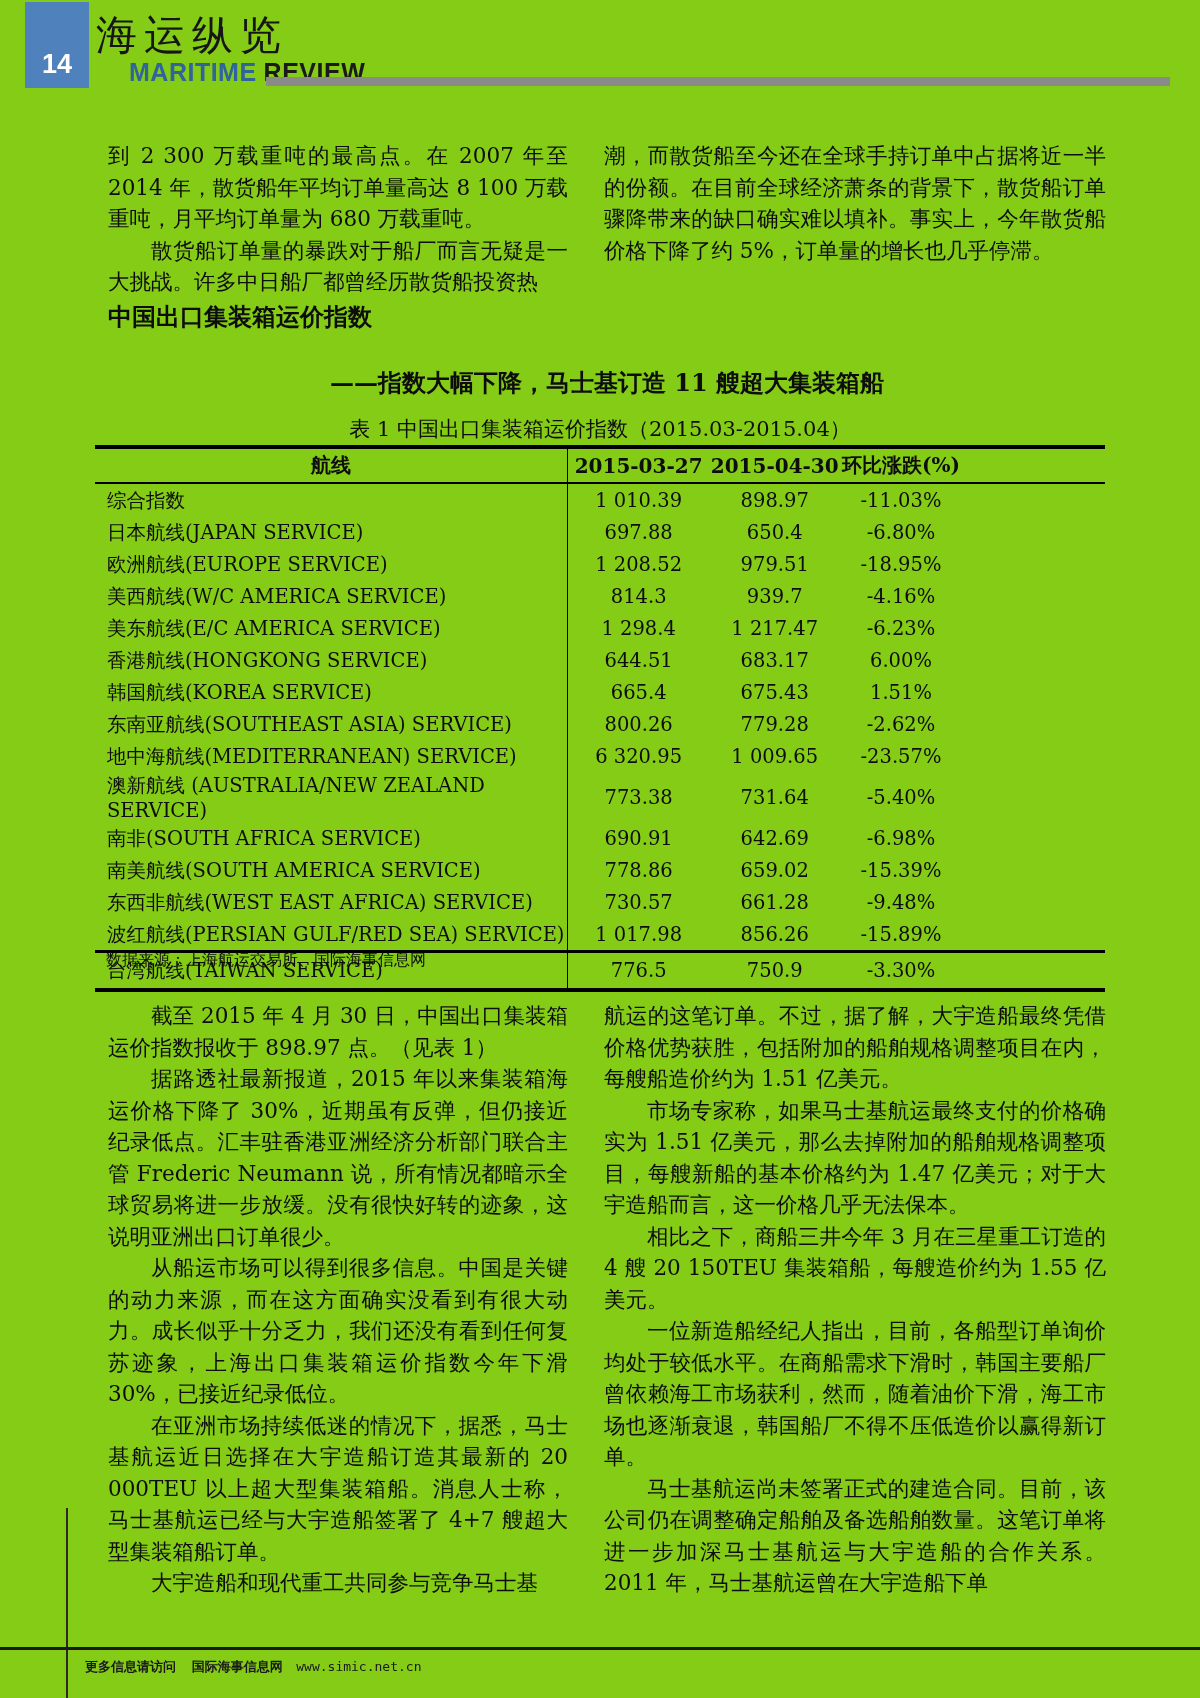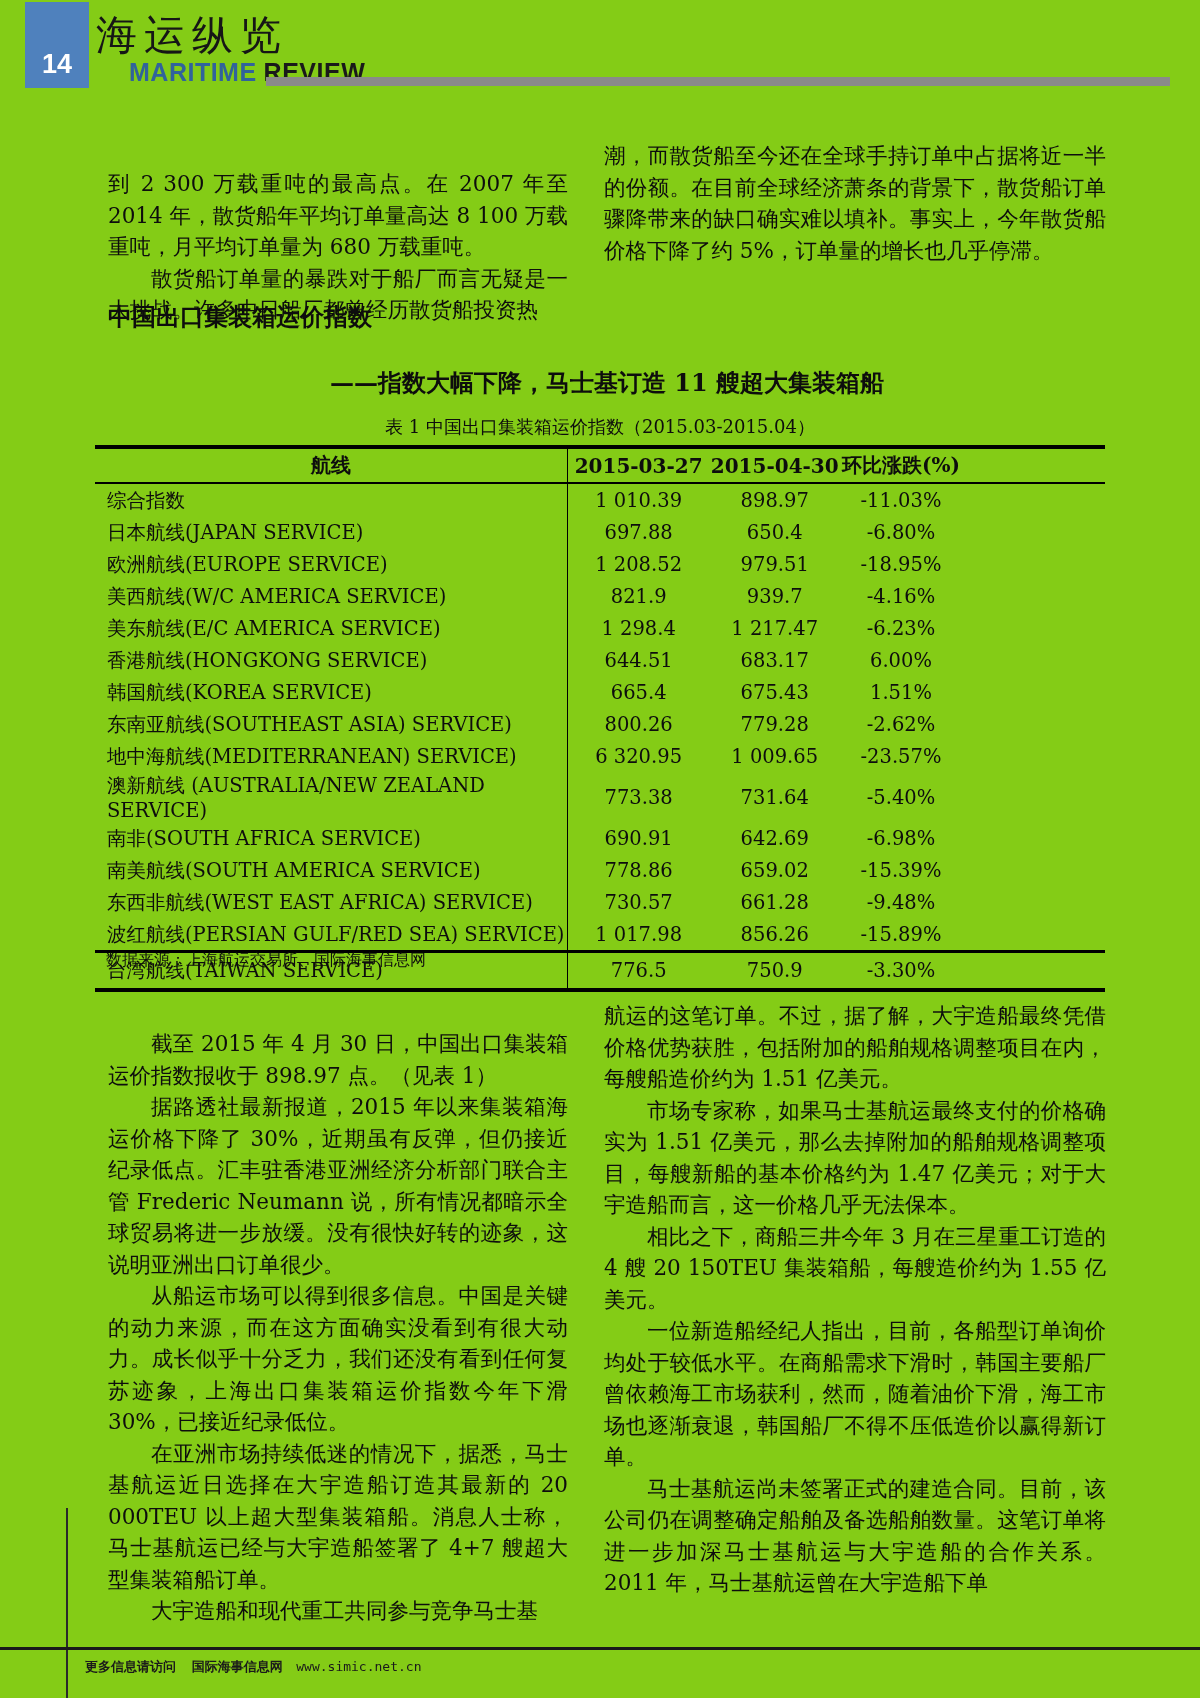--- a/index.html
+++ b/index.html
@@ -13,31 +13,31 @@
   .pagenum-box span{color:#fff;font-family:"Liberation Sans","DejaVu Sans",sans-serif;font-weight:bold;font-size:27px;line-height:1;}
   .mag-title-cn{position:absolute;left:96px;top:8px;font-size:41px;letter-spacing:7px;color:#161616;}
   .mag-title-en{position:absolute;left:97px;top:58px;font-family:"Liberation Sans","DejaVu Sans",sans-serif;
     font-weight:bold;font-size:25px;letter-spacing:0.5px;margin-left:32px;}
   .mag-title-en .blue{color:#31639c;}
   .mag-title-en .black{color:#1a1a1a;margin-left:7px;}
   .header-bar{position:absolute;left:266px;top:77px;width:904px;height:9px;background:#8a8a8a;}
   
   .cols{position:absolute;left:108px;width:998px;display:flex;}
   .cols .col{text-align:justify;font-size:21.5px;line-height:31.5px;color:#0d0d0d;}
-  .cols .col.left{width:460px;margin-right:36px;margin-top:28px;}
+  .cols .col.left{width:460px;margin-right:36px;}
   .cols .col.right{width:502px;}
   .cols p{margin:0;}
   .cols p.indent{text-indent:2em;}
   .intro{top:140px;}
   .body-text{top:1000px;}
   
   .article-heading{position:absolute;left:108px;top:301px;font-size:24px;font-weight:bold;color:#0d0d0d;}
   .article-subheading{position:absolute;left:108px;top:344px;width:998px;text-align:center;
     font-size:24px;font-weight:bold;color:#0d0d0d;margin-top:23px;}
-  .table-caption{position:absolute;left:95px;top:415px;width:1010px;text-align:center;font-size:18px;color:#0d0d0d;}
+  .table-caption{position:absolute;left:95px;top:415px;width:1010px;text-align:center;font-size:21px;color:#0d0d0d;}
   
   .freight-table{position:absolute;left:95px;top:445px;width:1010px;border-collapse:collapse;
     border-top:4px solid #000;border-bottom:4px solid #000;font-size:19.5px;color:#0d0d0d;}
   .freight-table col.c1{width:46.8%;}
   .freight-table col.c2{width:14%;}
   .freight-table col.c3{width:13%;}
   .freight-table col.c4{width:12%;}
   .freight-table col.c5{width:14.2%;}
   .freight-table th{font-weight:bold;font-size:20px;height:33px;padding:0;}
   .freight-table thead th{border-bottom:2.5px solid #000;}
@@ -124,21 +124,21 @@
         <tr>
           <td class="route">欧洲航线(EUROPE SERVICE)</td>
           <td>1 208.52</td>
           <td>979.51</td>
           <td>-18.95%</td>
           <td></td>
         </tr>
 
         <tr>
           <td class="route">美西航线(W/C AMERICA SERVICE)</td>
-          <td>821.9</td>
+          <td>814.3</td>
           <td>939.7</td>
           <td>-4.16%</td>
           <td></td>
         </tr>
 
         <tr>
           <td class="route">美东航线(E/C AMERICA SERVICE)</td>
           <td>1 298.4</td>
           <td>1 217.47</td>
           <td>-6.23%</td>

